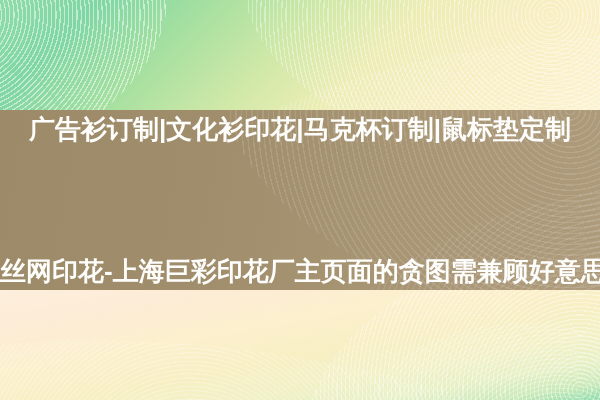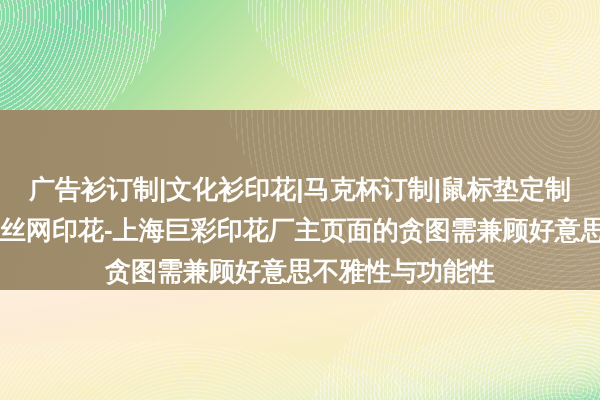--- a/index.html
+++ b/index.html
@@ -139,21 +139,21 @@
   
   #caption-block {
     position: absolute;
     left: 0;
     top: 0;
     width: 600px;
     height: 180px;
     display: flex;
     flex-direction: column;
     align-items: center;
-    justify-content: flex-end;
+    justify-content: space-between;
     gap: 3px;
   }
   .caption-line {
     color: #fdfdfb;
     font-size: 26px;
     line-height: 38px;
     font-weight: bold;
     white-space: nowrap;
     letter-spacing: 0px;
     text-align: center;
@@ -176,21 +176,20 @@
     <div class="swirl faint" id="swirl-tr2"></div>
   </div>
 
   <div id="content-band">
     <div id="band-swirl-a"></div>
     <div id="band-swirl-b"></div>
 
     <div id="caption-block">
       <div class="caption-line">广告衫订制|文化衫印花|马克杯订制|鼠标垫定制</div>
       <div class="caption-line overflow">丝网印花-上海巨彩印花厂主页面的贪图需兼顾好意思不</div>
-      <div class="caption-line">贪图需兼顾好意思不雅性与功能性</div>
     </div>
   </div>
 
   <div class="banner" id="banner-bottom">
     <div class="swirl faint" id="swirl-bl"></div>
     <div class="swirl soft" id="swirl-br"></div>
     <div class="swirl faint" id="swirl-br2"></div>
   </div>
 
 </div>

